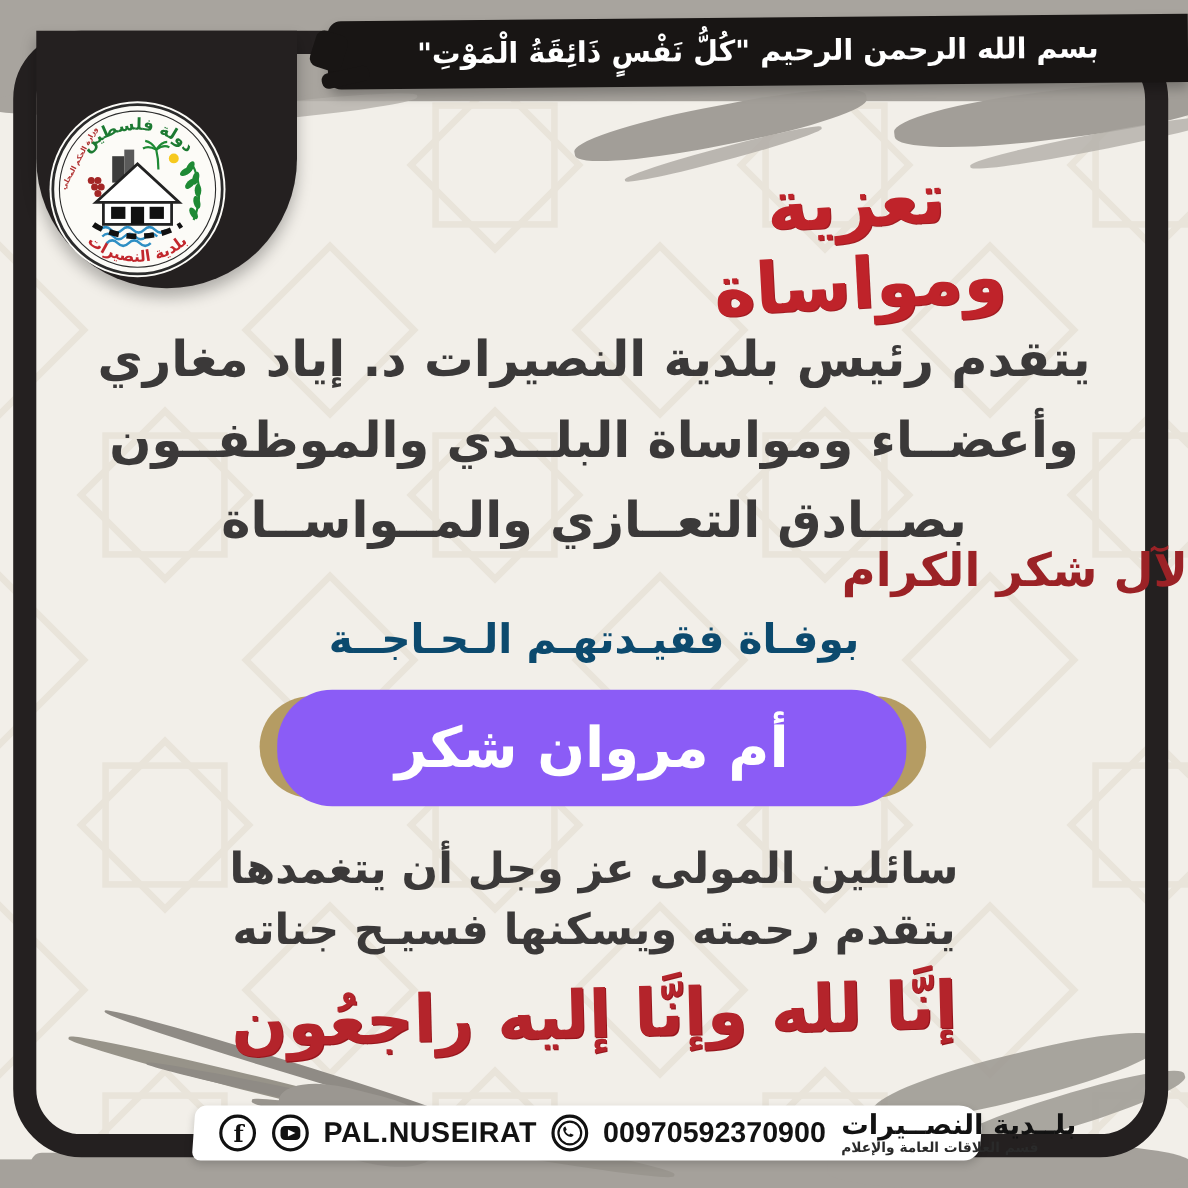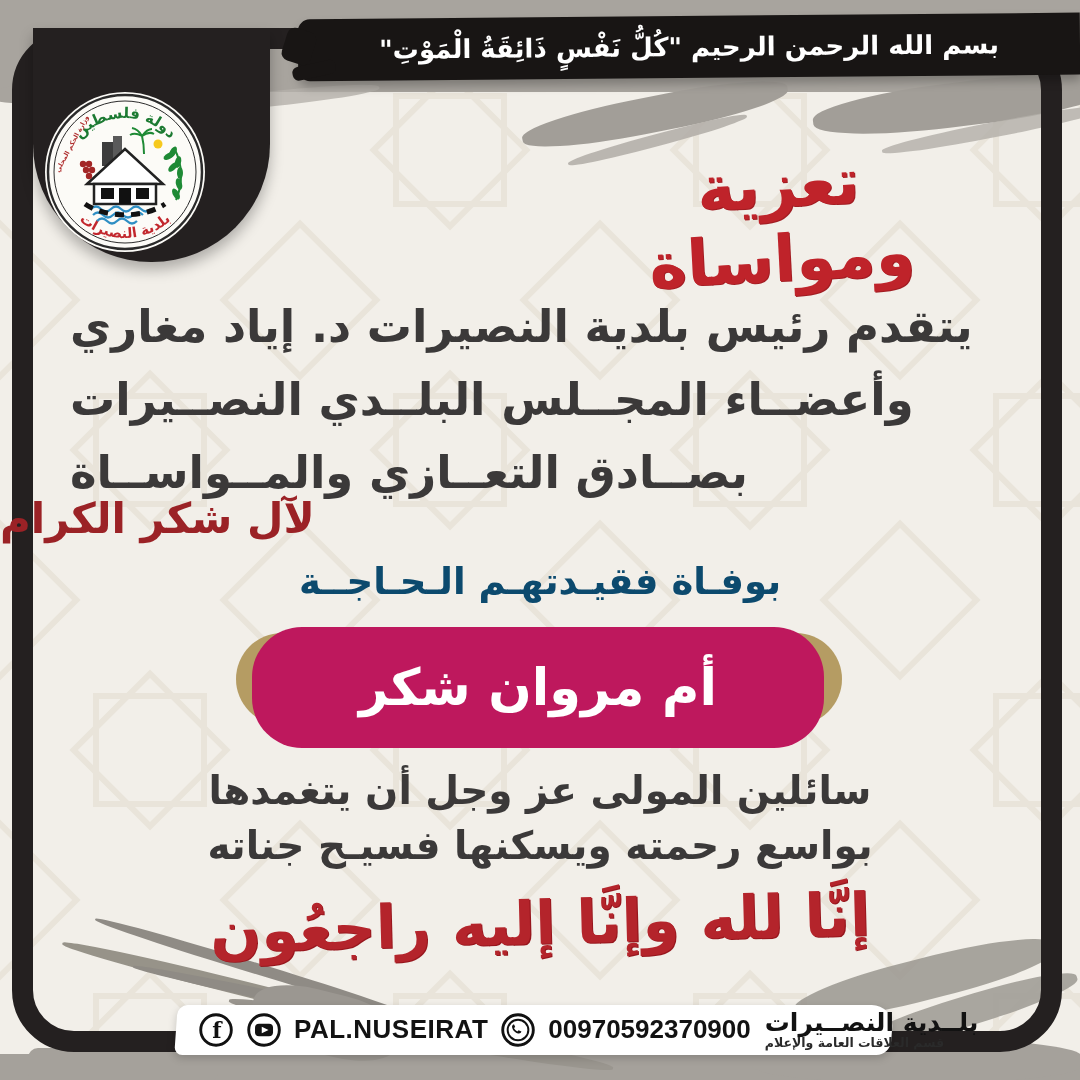--- a/index.html
+++ b/index.html
@@ -55,39 +55,39 @@
   .banner .rag2{position:absolute;left:-6px;top:44px;width:44px;height:14px;background:#181514;transform:rotate(-12deg);border-radius:6px;}
   .banner-text{color:#fff;font-weight:bold;font-size:26px;direction:rtl;white-space:nowrap;}
   
   .title-callig{
     position:absolute;left:560px;top:148px;width:440px;z-index:6;text-align:center;
     color:#bf232a;font-size:64px;font-weight:bold;direction:rtl;
     transform:rotate(-3deg);text-shadow:1px 1px 0 #a21d23;
   }
   
   .body-block{
-    position:absolute;left:70px;right:70px;top:290px;z-index:6;direction:rtl;text-align:left;
+    position:absolute;left:70px;right:70px;top:290px;z-index:6;direction:rtl;text-align:center;
     color:#3b3939;font-weight:bold;font-size:45px;line-height:73px;
   }
   .family-line{
-    position:absolute;left:0;right:0;top:494px;z-index:6;direction:rtl;text-align:left;
+    position:absolute;left:0;right:0;top:494px;z-index:6;direction:rtl;text-align:right;
     color:#9b2226;font-weight:bold;font-size:42px;
   }
   .intro-line{
     position:absolute;left:0;right:0;top:560px;z-index:6;direction:rtl;text-align:center;
     color:#0c4a6e;font-weight:bold;font-size:37px;
   }
   
   .pill-gold{
     position:absolute;left:236px;top:633px;width:606px;height:92px;z-index:6;
     background:#b59c63;border-radius:46px;
   }
   .pill-dark{
-    position:absolute;left:252px;top:627px;width:572px;height:121px;z-index:7;
-    background:#be185d;border-radius:50px;
+    position:absolute;left:252px;top:627px;width:572px;height:106px;z-index:7;
+    background:#8b5cf6;border-radius:50px;
     display:flex;align-items:center;justify-content:center;text-align:center;
   }
   .pill-dark .name{color:#ffffff;font-weight:bold;font-size:51px;direction:rtl;white-space:nowrap;}
   
   .prayer-block{
     position:absolute;left:70px;right:70px;top:763px;z-index:6;direction:rtl;text-align:center;
     color:#3b3939;font-weight:bold;font-size:39px;line-height:55px;
   }
   .closing-callig{
     position:absolute;left:0;right:0;top:888px;z-index:6;direction:rtl;text-align:center;
@@ -223,35 +223,35 @@
   <div class="banner">
     <div class="rag1"></div>
     <div class="rag2"></div>
     <div class="banner-text">بسم الله الرحمن الرحيم "كُلُّ نَفْسٍ ذَائِقَةُ الْمَوْتِ"</div>
   </div>
 
   <div class="title-callig">تعزية ومواساة</div>
 
   <div class="body-block">
     <div>يتقدم رئيس بلدية النصيرات د. إياد مغاري</div>
-    <div>وأعضــاء المجــلس البلــدي النصــيرات</div>
+    <div>وأعضــاء ومواساة البلــدي والموظفــون</div>
     <div>بصــادق التعــازي والمــواســاة</div>
   </div>
 
   <div class="family-line">لآل شكر الكرام</div>
   <div class="intro-line">بوفـاة فقيـدتهـم الـحـاجــة</div>
 
   <div class="pill-gold"></div>
   <div class="pill-dark">
     <div class="name">أم مروان شكر</div>
   </div>
 
   <div class="prayer-block">
     <div>سائلين المولى عز وجل أن يتغمدها</div>
-    <div>بواسع رحمته ويسكنها فسيـح جناته</div>
+    <div>يتقدم رحمته ويسكنها فسيـح جناته</div>
   </div>
 
   <div class="closing-callig">إنَّا لله وإنَّا إليه راجعُون</div>
 
   <div class="footer-bar">
     <div class="footer-inner">
       <svg class="icon-circle" viewBox="0 0 40 40">
         <circle cx="20" cy="20" r="17" fill="none" stroke="#111" stroke-width="3.2"></circle>
         <text x="21" y="29" text-anchor="middle" font-family="DejaVu Serif, serif" font-weight="bold" font-size="24" fill="#111">f</text>
       </svg>

